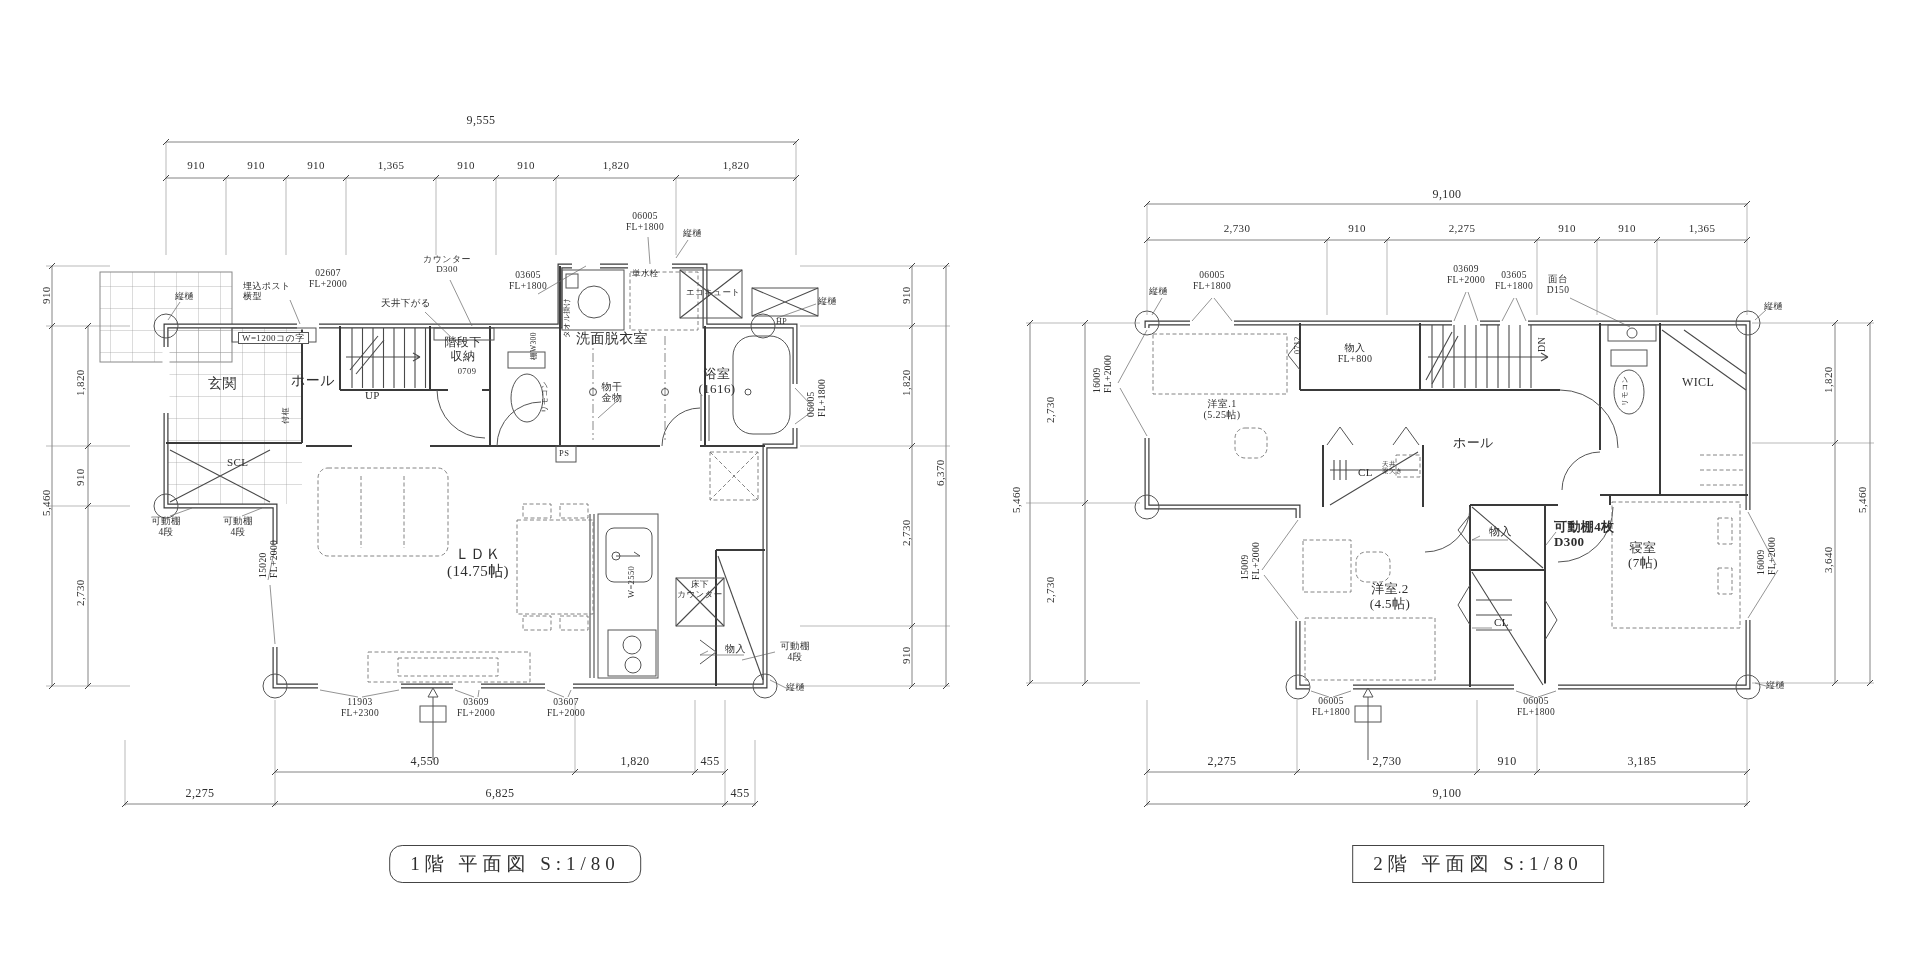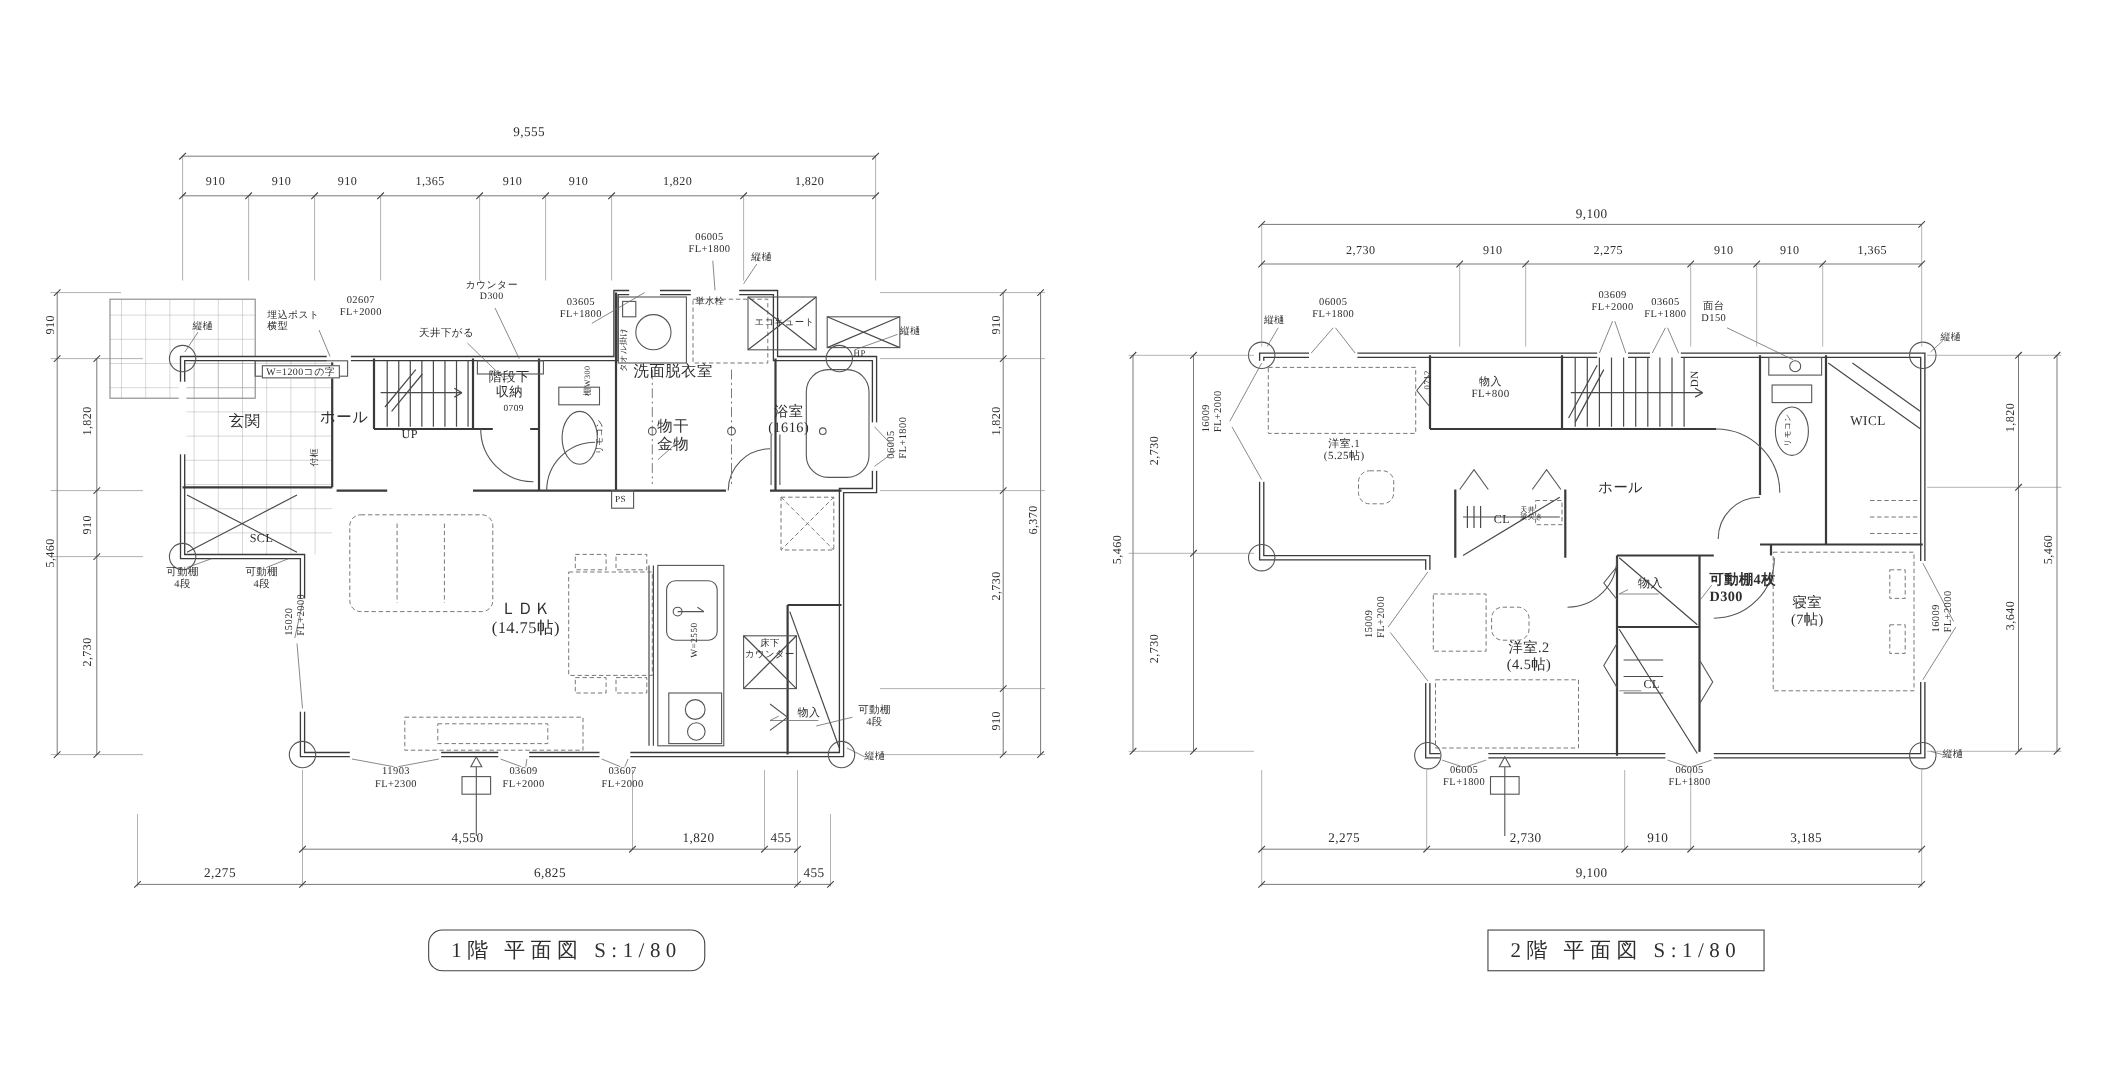--- a/index.html
+++ b/index.html
@@ -283,27 +283,27 @@
 FL+1800</div>
     <div class="lbl" style="left: 683px; top: 228px; font-size: 9px;">縦樋</div>
     <div class="lbl" style="left: 632px; top: 269px; font-size: 8.5px;">単水栓</div>
     <div class="lbl" style="left: 686px; top: 288px; font-size: 8.5px;">エコキュート</div>
     <div class="lbl" style="left: 776px; top: 293px; font-size: 8px; margin-top: 24px;">HP</div>
     <div class="lbl" style="left: 818px; top: 296px; font-size: 9px;">縦樋</div>
     <div class="lbl" style="left: 208px; top: 376px; font-size: 14px;">玄関</div>
     <div class="lbl" style="left: 291px; top: 373px; font-size: 14px;">ホール</div>
     <div class="lbl" style="left: 365px; top: 389px; font-size: 11px;">UP</div>
     <div class="lbl" style="left: 576px; top: 331px; font-size: 14px;">洗面脱衣室</div>
-    <div class="lbl c" style="left: 612px; top: 381px; font-size: 14px;">物干
+    <div class="lbl c" style="left: 612px; top: 381px; font-size: 10px;">物干
 金物</div>
     <div class="lbl c" style="left: 717px; top: 367px; font-size: 13px;">浴室
 (1616)</div>
     <div class="lbl r" style="left: 806px; top: 417px; font-size: 9.5px;">06005
 FL+1800</div>
-    <div class="lbl" style="left: 227px; top: 484px; font-size: 11px; text-align: right;">SCL</div>
+    <div class="lbl" style="left: 227px; top: 456px; font-size: 11px; text-align: right;">SCL</div>
     <div class="lbl r" style="left: 281px; top: 424px; font-size: 8px;">付框</div>
     <div class="lbl r" style="left: 530px; top: 360px; font-size: 7.5px;">棚W300</div>
     <div class="lbl r" style="left: 563px; top: 338px; font-size: 7.5px;">タオル掛け</div>
     <div class="lbl r" style="left: 541px; top: 413px; font-size: 7.5px;">リモコン</div>
     <div class="lbl" style="left: 559px; top: 449px; font-size: 8.5px;">PS</div>
     <div class="lbl c" style="left: 166px; top: 516px; font-size: 9.5px;">可動棚
 4段</div>
     <div class="lbl c" style="left: 238px; top: 516px; font-size: 9.5px;">可動棚
 4段</div>
     <div class="lbl r" style="left: 258px; top: 578px; font-size: 9.5px;">15020

